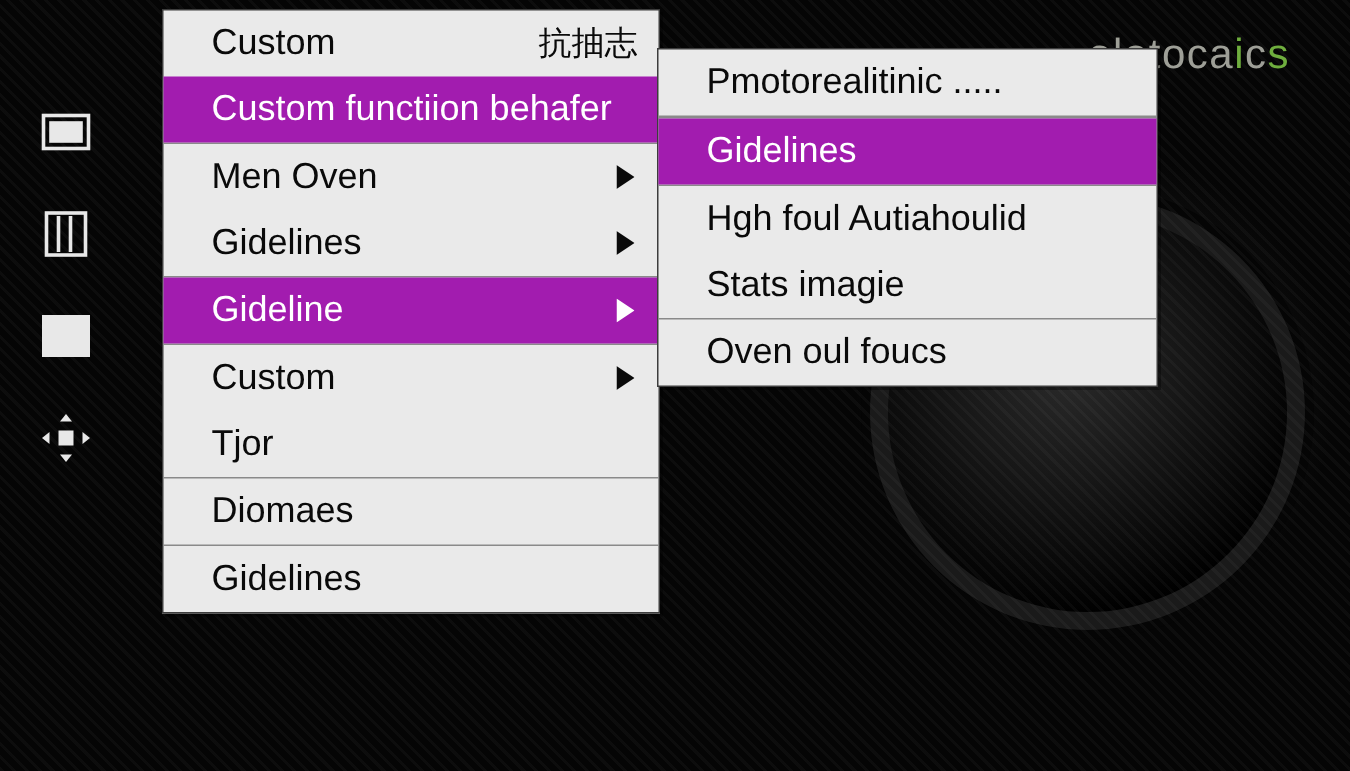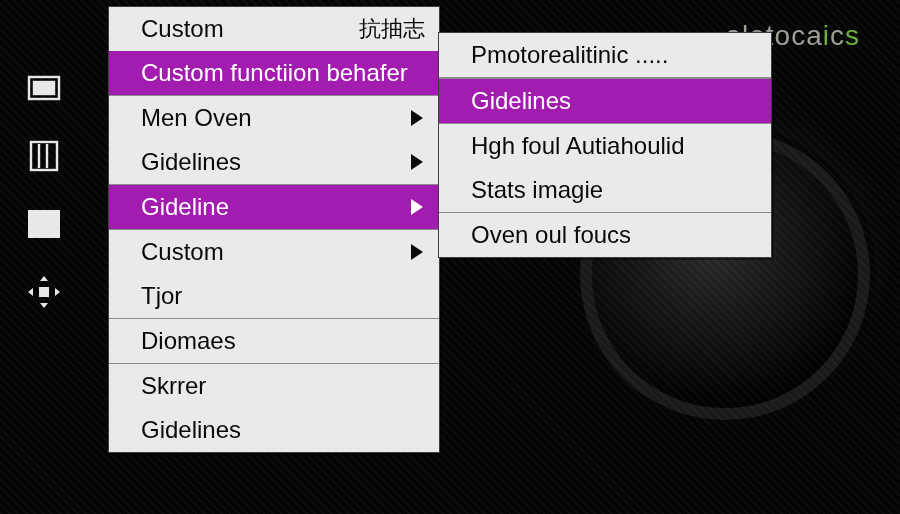--- a/index.html
+++ b/index.html
@@ -95,21 +95,20 @@
       <div class="sep"></div>
       <div class="item"><span>Custom</span><span class="arrow">
           <svg width="12" height="16" viewBox="0 0 12 16">
             <polygon points="0,0 12,8 0,16" fill="#0a0a0a"></polygon>
           </svg>
         </span></div>
       <div class="item"><span>Tjor</span></div>
       <div class="sep"></div>
       <div class="item"><span>Diomaes</span></div>
       <div class="sep"></div>
-      <div class="item"><span>Skrrer</span></div>
       <div class="item"><span>Gidelines</span></div>
     </div>
   <div class="menu menu2" id="menu2">
       <div class="item"><span>Pmotorealitinic .....</span></div>
       <div class="sep"></div>
       <div class="sep"></div>
       <div class="item sel"><span>Gidelines</span></div>
       <div class="sep"></div>
       <div class="item"><span>Hgh foul Autiahoulid</span></div>
       <div class="item"><span>Stats imagie</span></div>

